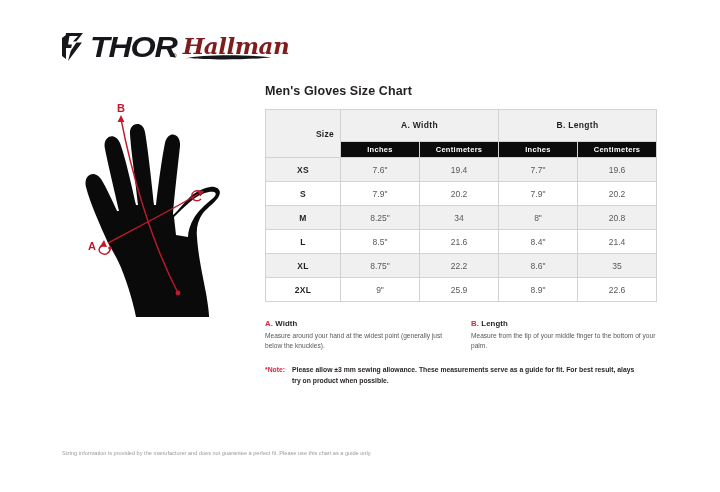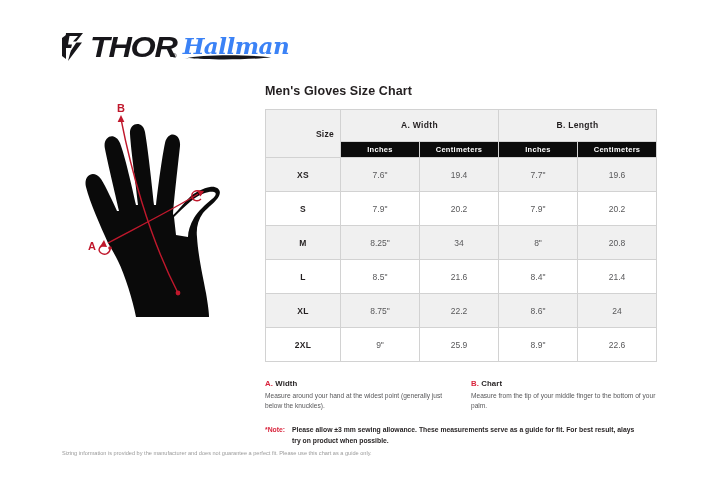--- a/index.html
+++ b/index.html
@@ -56,21 +56,21 @@
   }
   .hallman-wrap {
     position: relative;
     padding-left: 6px;
   }
   .hallman-word {
     font-family: "DejaVu Serif", serif;
     font-style: italic;
     font-weight: 700;
     font-size: 23px;
-    color: #3b82f6;
+    color: #7f1d1d;
     line-height: 1;
     letter-spacing: -0.5px;
   }
   .hallman-swash { display: block; margin-top: -4px; }
 
   
   .hand-figure {
     position: absolute;
     left: 70px;
     top: 95px;
@@ -142,21 +142,21 @@
     color: #ffffff;
     font-size: 7.5px;
     font-weight: 700;
     letter-spacing: 0.3px;
     height: 14px;
     border-color: #0b0b0b;
     border-left: 1px solid #4a4a4a;
     border-right: 1px solid #4a4a4a;
   }
 
-  tbody tr { height: 34px; }
+  tbody tr { height: 24px; }
   tbody tr.odd  td { background: #f0f0f0; }
   tbody tr.even td { background: #ffffff; }
   td.cell-size {
     font-size: 8.5px;
     font-weight: 700;
     color: #231f20;
     letter-spacing: 0.3px;
   }
   td.cell-val {
     font-size: 8.5px;
@@ -369,21 +369,21 @@
           <td class="cell-val">8.5"</td>
           <td class="cell-val">21.6</td>
           <td class="cell-val">8.4"</td>
           <td class="cell-val">21.4</td>
         </tr>
         <tr class="odd">
           <td class="cell-size">XL</td>
           <td class="cell-val">8.75"</td>
           <td class="cell-val">22.2</td>
           <td class="cell-val">8.6"</td>
-          <td class="cell-val">24</td>
+          <td class="cell-val">35</td>
         </tr>
         <tr class="even">
           <td class="cell-size">2XL</td>
           <td class="cell-val">9"</td>
           <td class="cell-val">25.9</td>
           <td class="cell-val">8.9"</td>
           <td class="cell-val">22.6</td>
         </tr>
       </tbody>
     </table>
@@ -393,21 +393,21 @@
       <div class="howto-cols">
         <div class="howto-col">
           <div class="howto-head">
             <span class="marker">A.</span><span> Width</span>
           </div>
           <div class="howto-body">Measure around your hand at the widest point (generally just below the knuckles).</div>
         </div>
 
         <div class="howto-col">
           <div class="howto-head">
-            <span class="marker">B.</span><span> Chart</span>
+            <span class="marker">B.</span><span> Length</span>
           </div>
           <div class="howto-body">Measure from the tip of your middle finger to the bottom of your palm.</div>
         </div>
       </div>
 
       <div class="note">
         <span class="note-label">*Note:</span>
         <span class="note-text">Please allow ±3 mm sewing allowance. These measurements serve as a guide for fit. For best result, alays try on product when possible.</span>
       </div>
     </div>

